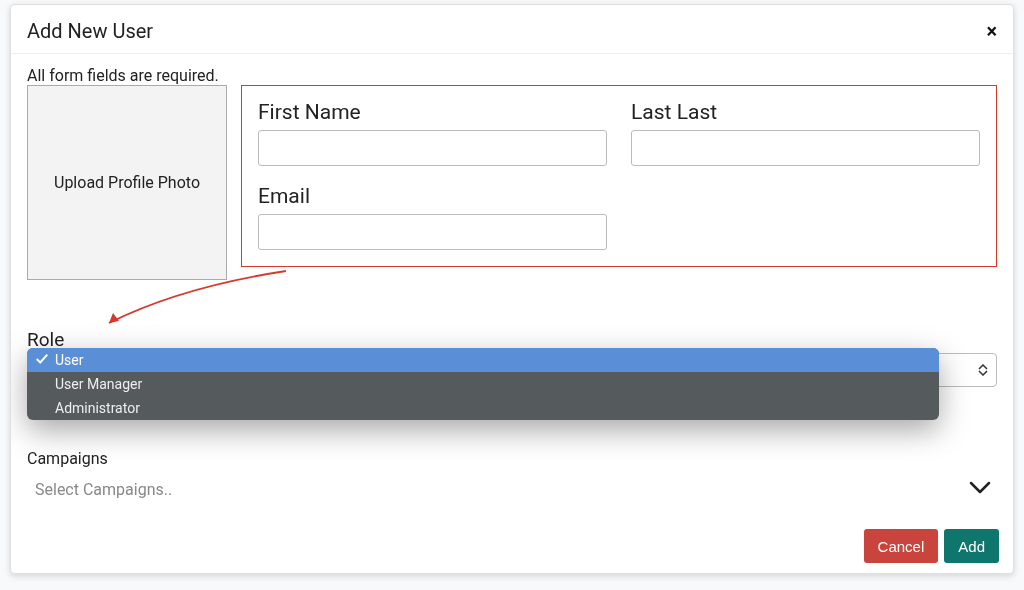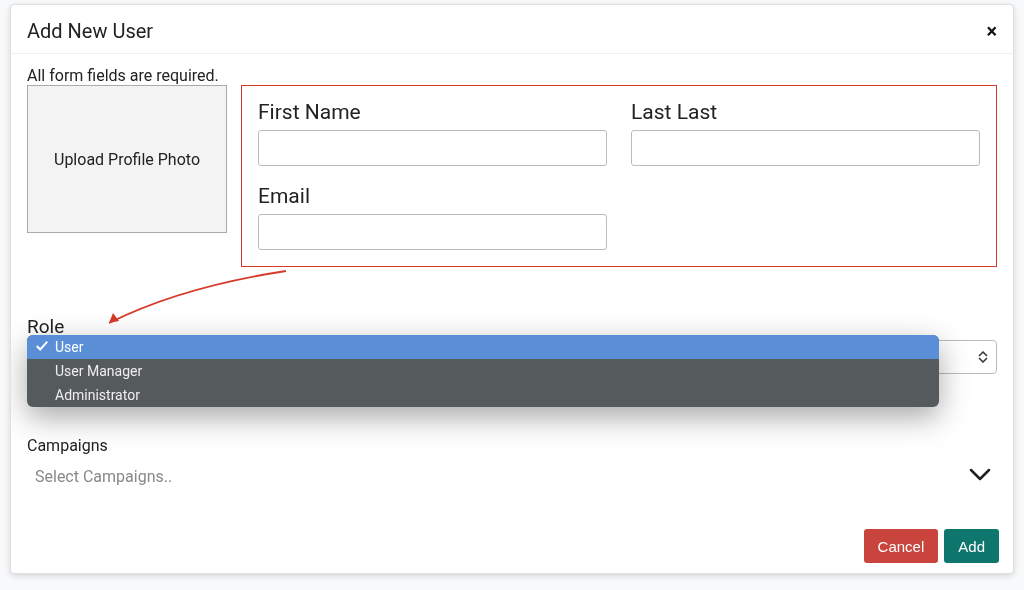--- a/index.html
+++ b/index.html
@@ -21,21 +21,21 @@
     justify-content: space-between;
     padding: 14px 16px 10px;
     border-bottom: 1px solid #eee;
   }
   .modal-title { font-size: 20px; font-weight: 400; color: #222; }
   .close-icon { font-size: 20px; font-weight: 700; cursor: pointer; line-height: 1; color: #111; }
   .modal-body { padding: 12px 16px 0; }
   .required-text { font-size: 16px; color: #222; margin-bottom: 0; }
   .top-row { display: flex; align-items: flex-start; gap: 14px; }
   .upload-box {
-    width: 200px; height: 148px;
+    width: 200px; height: 195px;
     background: #f3f3f3;
     border: 1px solid #aaa;
     display: flex; align-items: center; justify-content: center;
     font-size: 16px; color: #222; text-align: center;
     cursor: pointer;
     flex-shrink: 0;
   }
   .fields-frame {
     flex: 1;
     border: 1px solid #d63a2a;

